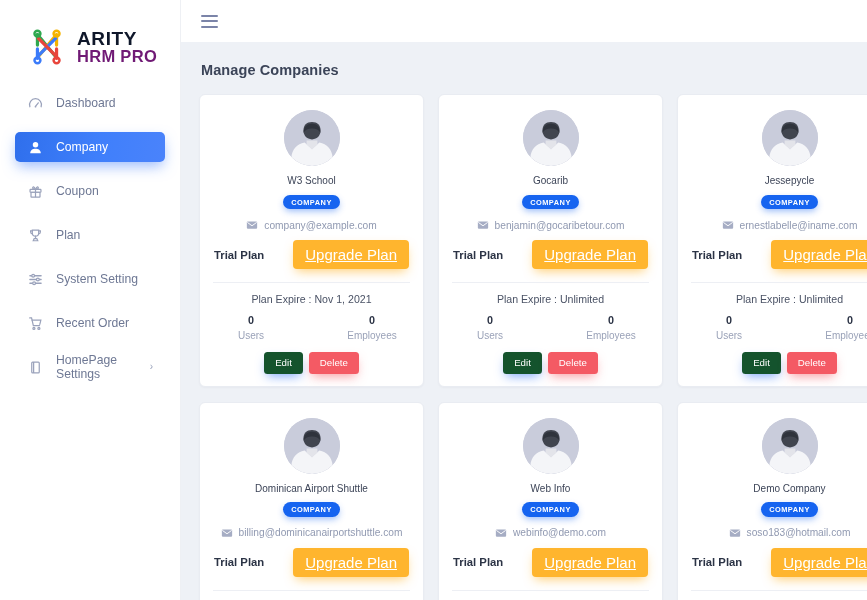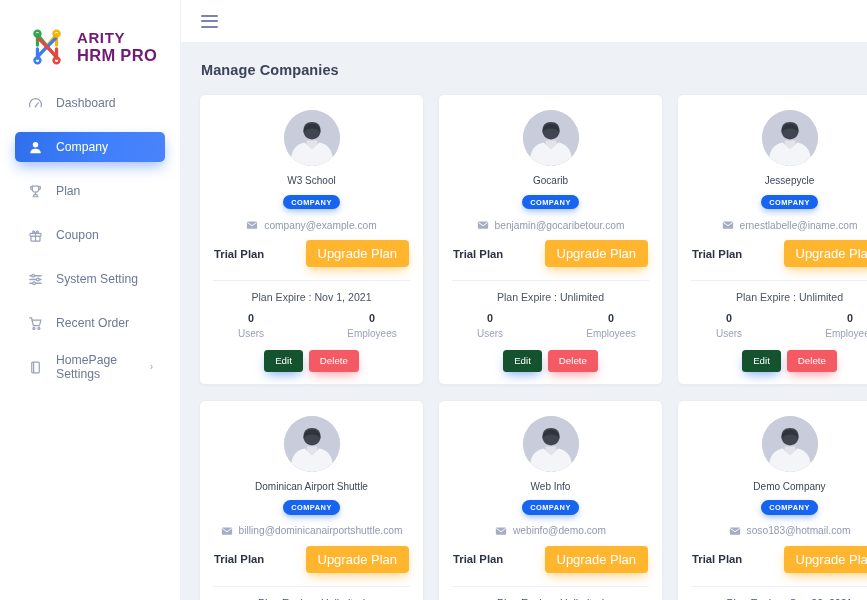--- a/index.html
+++ b/index.html
@@ -20,21 +20,21 @@
     position: relative;
     z-index: 5;
   }
   .brand {
     display: flex; align-items: center;
     padding: 0 0 0 26px; gap: 9px; height: 50px;
   }
   .brand-mark { width: 42px; height: 42px; flex: 0 0 42px; }
   .brand-text { line-height: 1.02; }
   .brand-top {
-    font-size: 15px; font-weight: bold; color: #701a75;
+    font-size: 19px; font-weight: bold; color: #0f172a;
     letter-spacing: .6px;
   }
   .brand-bottom {
     font-size: 16.5px; font-weight: bold; color: #701a75;
     letter-spacing: .3px;
   }
 
   .nav { margin-top: 16px; padding: 0 15px; }
   .nav-item {
     display: flex; align-items: center; gap: 13px;
@@ -147,27 +147,28 @@
     margin-top: 9px; width: 100%;
     display: flex; align-items: center; justify-content: space-between;
     padding: 0 1px;
   }
   .plan-name {
     font-size: 11.3px; font-weight: bold; color: #2c3446;
   }
   .upgrade-btn {
     background: #ffb52e;
     color: #ffffff;
-    font-size: 13px;
+    font-size: 15px;
     padding: 6px 12px 6px;
     border: none; border-radius: 4px;
     cursor: pointer;
     box-shadow: 0 5px 11px -3px rgba(255,181,46,.68);
     white-space: nowrap;
     font-family: "Liberation Sans", sans-serif;
+    text-decoration: underline;
   }
 
   .divider {
     width: 100%; height: 1px; background: #edeff4;
     margin: 13px 0 10px;
   }
   .expire {
     font-size: 10.6px; color: #4a5265; text-align: center;
   }
   .stats {
@@ -251,41 +252,41 @@
           <svg viewBox="0 0 16 16" fill="currentColor">
             <circle cx="8" cy="5" r="2.9"></circle>
             <path d="M2.4 14c0-3 2.6-4.6 5.6-4.6S13.6 11 13.6 14z"></path>
           </svg>
         </span>
         <span>Company</span>
       </div>
 
       <div class="nav-item">
         <span class="nav-ico">
-          <svg viewBox="0 0 16 16" fill="none" stroke="currentColor" stroke-width="1.3" stroke-linecap="round">
-            <path d="M4.6 2.2h6.8v3.1a3.4 3.4 0 0 1-6.8 0z"></path>
-            <path d="M4.6 3.1H2.8v1.2c0 1.2.9 2 1.9 2"></path>
-            <path d="M11.4 3.1h1.8v1.2c0 1.2-.9 2-1.9 2"></path>
-            <path d="M8 8.7v2.6M5.6 13.6h4.8M6.6 11.3h2.8l1 2.3H5.6z"></path>
-          </svg>
-        </span>
-        <span>Plan</span>
-      </div>
-
-      <div class="nav-item">
-        <span class="nav-ico">
           <svg viewBox="0 0 16 16" fill="none" stroke="currentColor" stroke-width="1.3">
             <rect x="2.2" y="5.8" width="11.6" height="3" rx=".5"></rect>
             <rect x="3.2" y="8.8" width="9.6" height="5.2" rx=".5"></rect>
             <path d="M8 5.8V14"></path>
             <path d="M8 5.8C6.6 5.8 5 5.4 5 4.1S6.6 2.2 8 5.8z"></path>
             <path d="M8 5.8c1.4 0 3-.4 3-1.7S9.4 2.2 8 5.8z"></path>
           </svg>
         </span>
         <span>Coupon</span>
+      </div>
+
+      <div class="nav-item">
+        <span class="nav-ico">
+          <svg viewBox="0 0 16 16" fill="none" stroke="currentColor" stroke-width="1.3" stroke-linecap="round">
+            <path d="M4.6 2.2h6.8v3.1a3.4 3.4 0 0 1-6.8 0z"></path>
+            <path d="M4.6 3.1H2.8v1.2c0 1.2.9 2 1.9 2"></path>
+            <path d="M11.4 3.1h1.8v1.2c0 1.2-.9 2-1.9 2"></path>
+            <path d="M8 8.7v2.6M5.6 13.6h4.8M6.6 11.3h2.8l1 2.3H5.6z"></path>
+          </svg>
+        </span>
+        <span>Plan</span>
       </div>
 
       <div class="nav-item">
         <span class="nav-ico">
           <svg viewBox="0 0 16 16" fill="none" stroke="currentColor" stroke-width="1.35" stroke-linecap="round">
             <path d="M2 4h12M2 8h12M2 12h12"></path>
             <circle cx="5.5" cy="4" r="1.5" fill="#fff"></circle>
             <circle cx="10.5" cy="8" r="1.5" fill="#fff"></circle>
             <circle cx="6.5" cy="12" r="1.5" fill="#fff"></circle>
           </svg>

